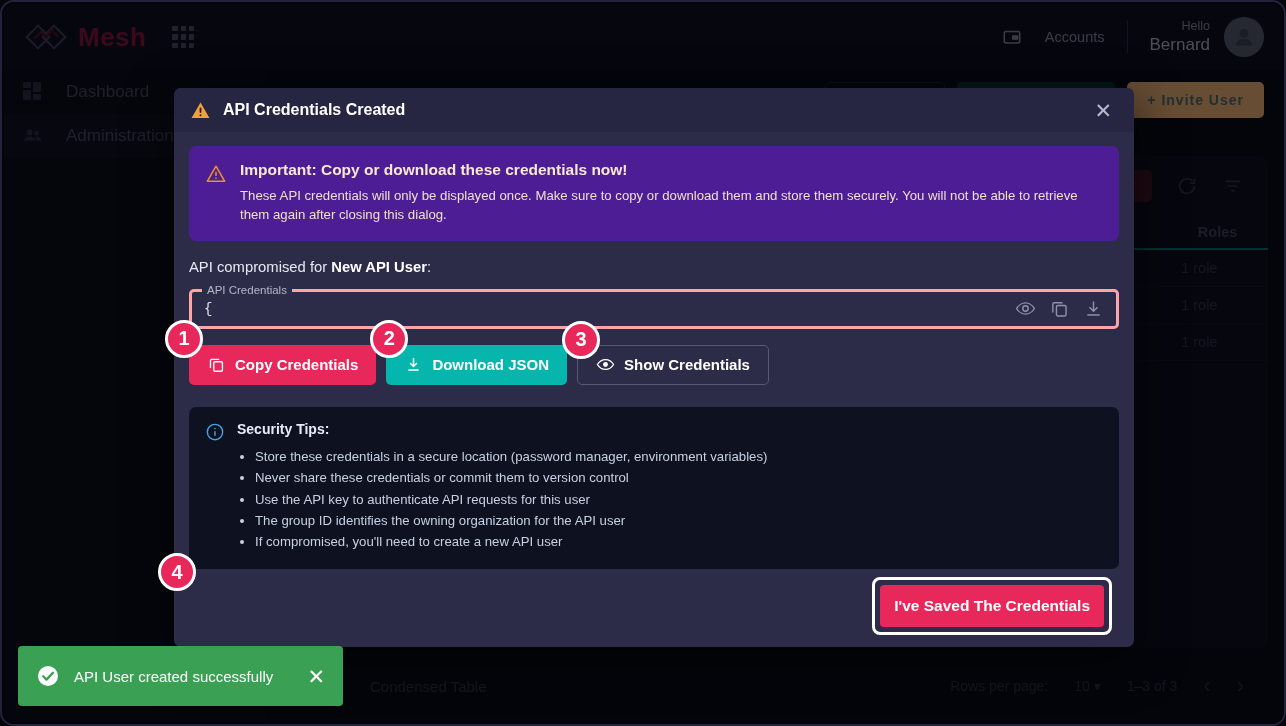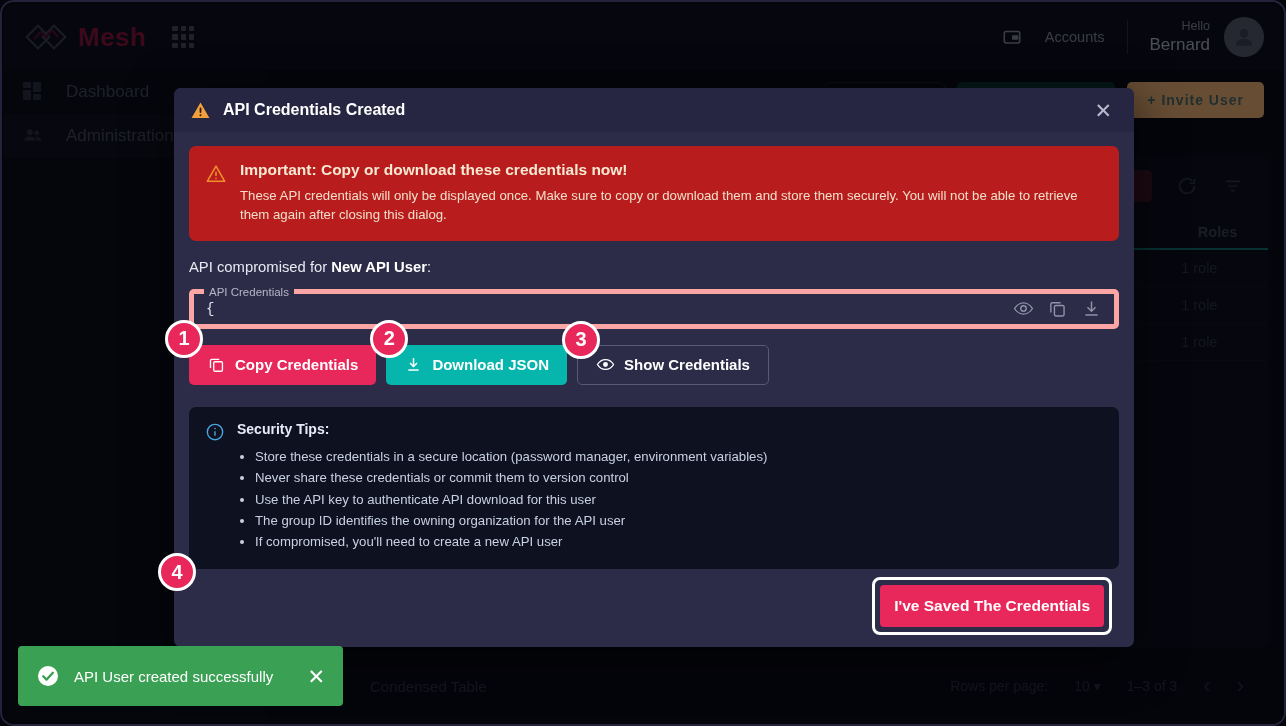--- a/index.html
+++ b/index.html
@@ -134,31 +134,31 @@
     height: 44px; background: #262642;
     display: flex; align-items: center; gap: 12px; padding: 0 16px;
     border-top-left-radius: 7px; border-top-right-radius: 7px;
   }
   .modal-title { color: #fff; font-size: 16px; font-weight: bold; }
   .modal-close { margin-left: auto; color: #b9bbcc; font-size: 21px; line-height: 1; padding: 4px 6px; }
 
   .modal-body { padding: 14px 15px 0 15px; flex: 1; position: relative; }
 
   .warn-box {
-    background: #b91c1c; border-radius: 7px; padding: 15px 18px 16px 16px;
+    background: #4c1d95; border-radius: 7px; padding: 15px 18px 16px 16px;
     display: flex; gap: 13px;
   }
   .warn-title { color: #f7e8d1; font-size: 15.5px; font-weight: bold; margin-bottom: 7px; }
   .warn-text { color: #f0e0cb; font-size: 13.2px; line-height: 1.47; }
 
   .cred-for { color: #e9e9f2; font-size: 14.8px; margin: 18px 0 14px 0; }
   .cred-for b { color: #fff; }
 
   .field {
-    position: relative; border: 5px solid #fca5a5; border-radius: 5px;
+    position: relative; border: 3px solid #fca5a5; border-radius: 5px;
     height: 40px; display: flex; align-items: center; padding: 0 12px;
   }
   .field-label {
     position: absolute; top: -8px; left: 10px; background: #2c2c48;
     padding: 0 5px; color: #b6b7c9; font-size: 11.5px;
   }
   .field-value { color: #e4e4ef; font-size: 14px; font-family: "Liberation Mono", monospace; }
   .field-icons { margin-left: auto; display: flex; gap: 13px; color: #9092a8; }
 
   .btn-row { display: flex; gap: 10px; margin-top: 16px; }
@@ -470,21 +470,21 @@
             <circle cx="12" cy="12" r="9.2"></circle>
             <line x1="12" y1="11" x2="12" y2="16.4"></line>
             <circle cx="12" cy="7.9" r="1" fill="#4aa3df" stroke="none"></circle>
           </svg>
         </span>
         <div>
           <div class="tips-title">Security Tips:</div>
           <ul class="tips-list">
             <li>Store these credentials in a secure location (password manager, environment variables)</li>
             <li>Never share these credentials or commit them to version control</li>
-            <li>Use the API key to authenticate API download for this user</li>
+            <li>Use the API key to authenticate API requests for this user</li>
             <li>The group ID identifies the owning organization for the API user</li>
             <li>If compromised, you'll need to create a new API user</li>
           </ul>
         </div>
       </div>
     </div>
 
     <div class="modal-foot">
       <div class="save-ring">
         <div class="btn-save">I've Saved The Credentials</div>

